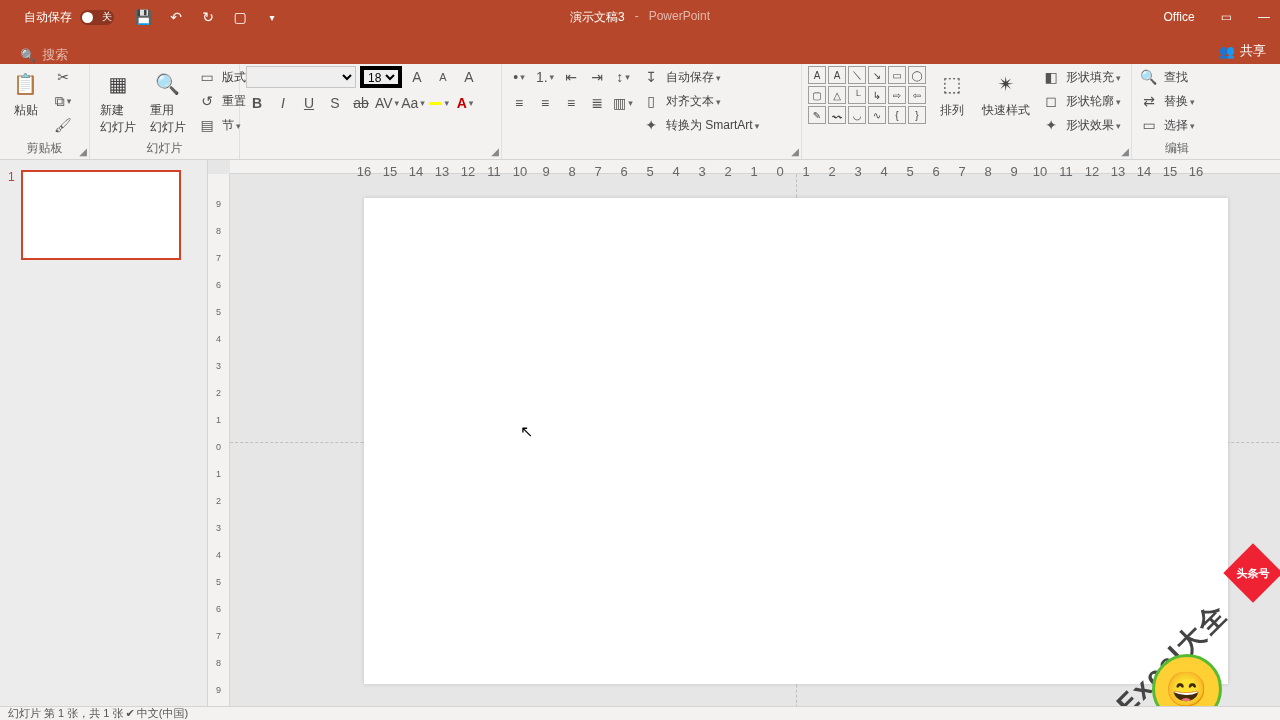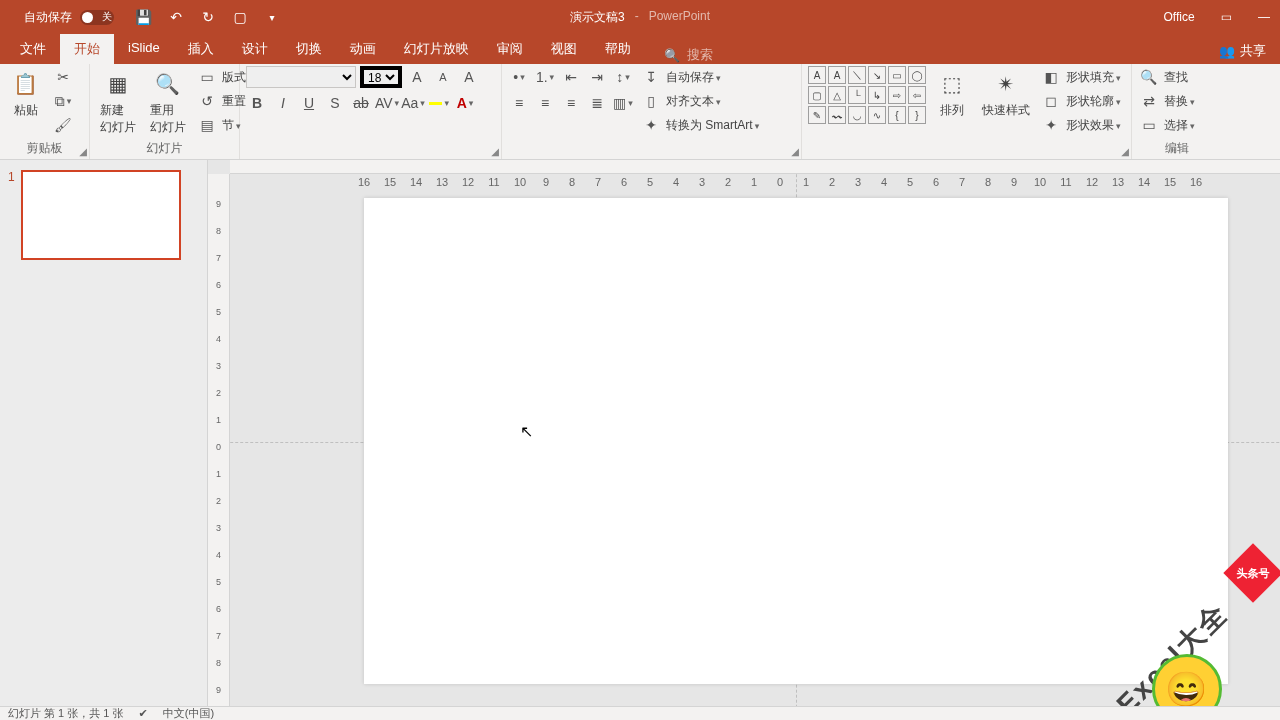--- a/index.html
+++ b/index.html
@@ -52,36 +52,36 @@
     .thumb  { display:flex; gap:6px;}
     .thumb .num{ font-size:12px; color:#b7472a;}
     .thumb .mini{ width:160px; height:90px; background:#fff; border:2px solid #d14324;}
     .stage  { flex:1; position:relative; }
 
     
     .vruler{ position:absolute; left:0; top:14px; bottom:0; width:22px; background:#f3f2f1; border-right:1px solid #d4d4d4; }
     .vruler .tick{ position:absolute; left:0; width:100%; text-align:center; font-size:9px; color:#666; transform:translateY(-50%);}
     
     .hruler{ position:absolute; left:22px; right:0; top:0; height:14px; background:#f3f2f1; border-bottom:1px solid #d4d4d4; }
-    .hruler .tick{ position:absolute; top:16px; font-size:11px; color:#666; transform:translateX(-50%);}
+    .hruler .tick{ position:absolute; top:4px; font-size:13px; color:#666; transform:translateX(-50%);}
 
     .canvaswrap{ position:absolute; left:22px; top:14px; right:0; bottom:0; overflow:hidden; }
     .guide-h{ position:absolute;  width:2000px; border-top:1px dashed #bfbfbf;}
     .guide-v{ position:absolute;  height:2000px; border-left:1px dashed #bfbfbf;}
     .slide { position:absolute; background:#fff; box-shadow:0 0 4px rgba(0,0,0,.15);}
     .cursor{ position:absolute; font-size:16px; color:#000; }
 
     
     .wm-excel{ position:absolute; right:36px; bottom:42px; font-size:28px; font-weight:700; color:#444; transform:rotate(-45deg); letter-spacing:2px; pointer-events:none;}
     .wm-face { position:absolute; right:58px; bottom:-4px; width:70px; height:70px; border-radius:50%; background:#ffd033; border:3px solid #5b3; overflow:hidden; display:flex; align-items:center; justify-content:center; font-size:34px; pointer-events:none;}
     .wm-tt   { position:absolute; right:6px; bottom:126px; width:42px; height:42px; background:#e23; transform:rotate(45deg); display:flex; align-items:center; justify-content:center; pointer-events:none;}
     .wm-tt span{ transform:rotate(-45deg); color:#fff; font-size:11px; font-weight:700;}
 
     
-    .status{ position:absolute; left:0; right:0; bottom:0; height:14px; background:#f3f2f1; border-top:1px solid #d4d4d4; font-size:11px; color:#555; display:flex; align-items:center; padding:0 8px; gap:15px;}
+    .status{ position:absolute; left:0; right:0; bottom:0; height:14px; background:#f3f2f1; border-top:1px solid #d4d4d4; font-size:11px; color:#555; display:flex; align-items:center; padding:0 8px; gap:2px;}
     .status .right{ margin-left:auto; display:flex; gap:14px; align-items:center;}
     .viewbtn{ width:18px; height:12px; border:1px solid #999; }
     .viewbtn.active{ background:#b7472a; border-color:#b7472a;}
     .zoomtrack{ width:60px; height:4px; background:#c8c6c4; position:relative;}
     .zoomtrack .knob{ position:absolute; left:30px; top:-4px; width:4px; height:12px; background:#666;}
   </style>
 </head>
 <body>
 
 <div class="titlebar">
@@ -105,33 +105,20 @@
     <span class="faded">PowerPoint</span>
   </div>
   <div class="right">
     <span>Office</span>
     <span class="ico">▭</span>
     <span class="ico">—</span>
   </div>
 </div>
 
 <div class="tabsrow">
-  <div class="tabs" id="tabs">
-      <div class="tab">文件</div>
-      <div class="tab active">开始</div>
-      <div class="tab">iSlide</div>
-      <div class="tab">插入</div>
-      <div class="tab">设计</div>
-      <div class="tab">切换</div>
-      <div class="tab">动画</div>
-      <div class="tab">幻灯片放映</div>
-      <div class="tab">审阅</div>
-      <div class="tab">视图</div>
-      <div class="tab">帮助</div>
-    </div>
   <div class="searchwrap">
     <span>🔍</span>
     <span>搜索</span>
   </div>
   <div class="share">
     <span>👥</span>
     <span>共享</span>
   </div>
 </div>
 

